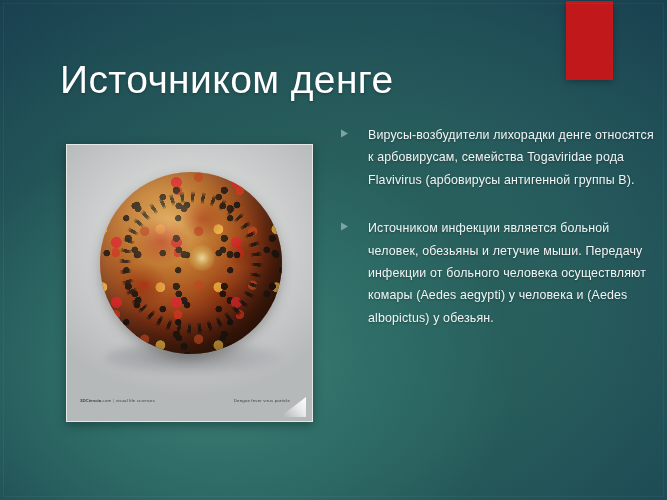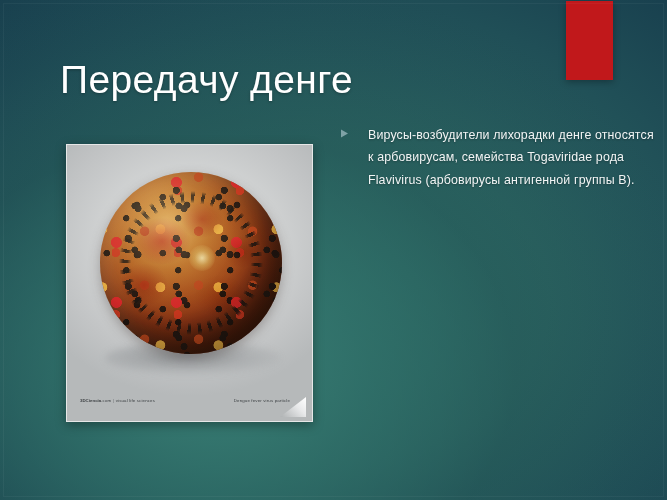--- a/index.html
+++ b/index.html
@@ -269,21 +269,21 @@
     text-shadow: 0 1px 2px rgba(0,0,0,0.30);
   }
 </style>
 </head>
 <body>
 
 <div id="slide">
 
   <div class="accent-block"></div>
 
-  <h1 class="slide-title">Передачу денге</h1>
+  <h1 class="slide-title">Источником денге</h1>
 
   <div class="picture-frame">
     <div class="picture-canvas">
 
       <div class="particle-shadow"></div>
 
       <div class="particle">
         <div class="texture"></div>
         <div class="patches"></div>
         <div class="vertex"></div>
@@ -305,15 +305,23 @@
 
     <div class="bullet">
       <span class="bullet-marker">
         <svg width="9" height="9" viewBox="0 0 9 9" aria-hidden="true">
           <polygon points="1,0.6 8,4.5 1,8.4" fill="#7fa2a6"></polygon>
         </svg>
       </span>
       <p class="bullet-text">Вирусы-возбудители лихорадки денге относятся к арбовирусам, семейства Togaviridae рода Flavivirus (арбовирусы антигенной группы B).</p>
     </div>
 
+    <div class="bullet">
+      <span class="bullet-marker">
+        <svg width="9" height="9" viewBox="0 0 9 9" aria-hidden="true">
+          <polygon points="1,0.6 8,4.5 1,8.4" fill="#7fa2a6"></polygon>
+        </svg>
+      </span>
+      <p class="bullet-text">Источником инфекции является больной человек, обезьяны и летучие мыши. Передачу инфекции от больного человека осуществляют комары (Aedes aegypti) у человека и (Aedes albopictus) у обезьян.</p>
+    </div>
 
   </div>
 </div>
 
 </body></html>

